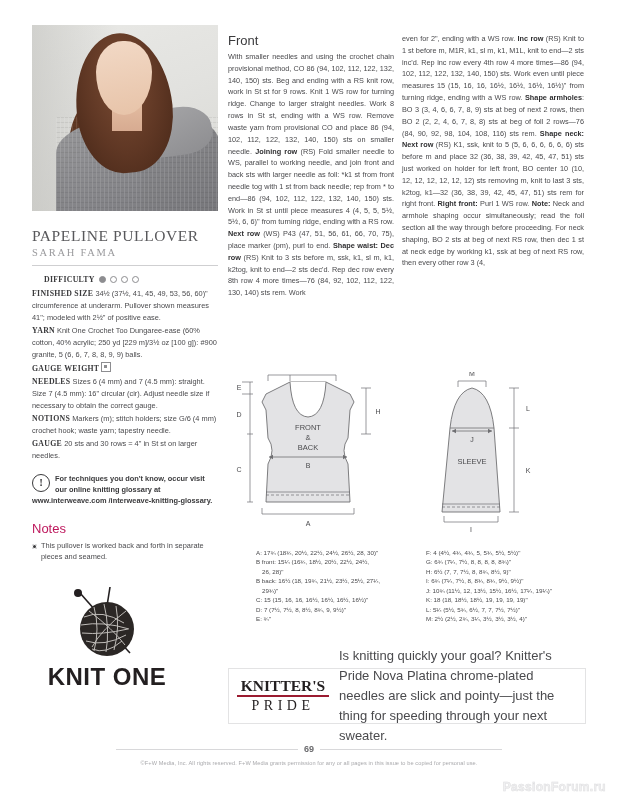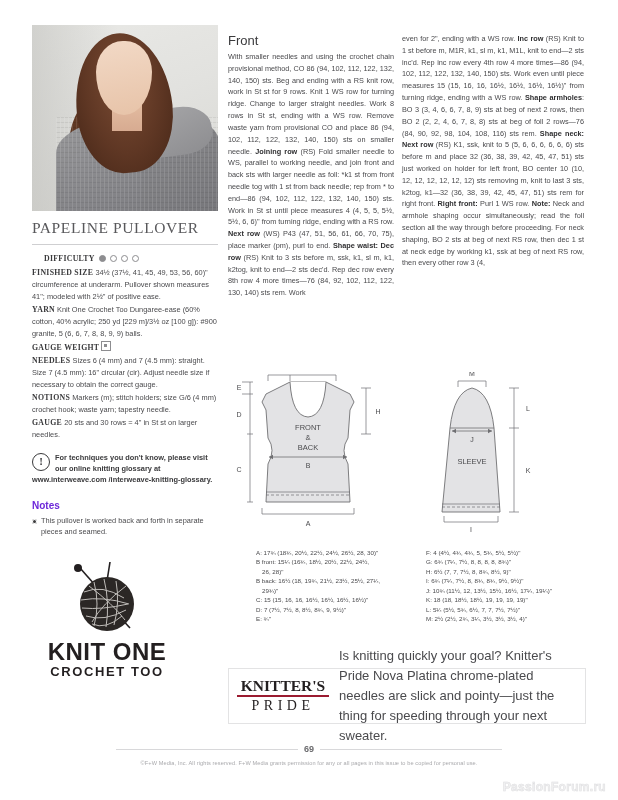--- a/index.html
+++ b/index.html
@@ -80,21 +80,21 @@
   }
   .photo .texture {
     position: absolute; left: 24px; top: 92px; width: 164px; height: 96px;
     opacity: .18;
     background-image: repeating-linear-gradient(90deg, rgba(255,255,255,.6) 0 1px, rgba(0,0,0,0) 1px 4px),
                       repeating-linear-gradient(0deg, rgba(0,0,0,.35) 0 1px, rgba(0,0,0,0) 1px 5px);
   }
 
   
   .title {
-    margin-top: 8px;
+    margin-top: 16px;
     font-family: "Liberation Serif", serif;
     font-size: 15.5px;
     letter-spacing: .6px;
     color: #58585b;
     line-height: 1.15;
   }
   .byline {
     font-family: "Liberation Serif", serif;
     font-size: 10.5px;
     letter-spacing: 1.7px;
@@ -152,23 +152,23 @@
     border: 1.2px solid #3a3a3c;
     margin: 1px 5px 0 0;
     display: flex; align-items: center; justify-content: center;
     font-family: "Liberation Serif", serif;
     font-size: 11px; line-height: 1;
   }
 
   
   h2.notes {
     font-family: "Liberation Sans", sans-serif;
-    font-weight: bold;
-    font-size: 10px;
-    color: #6d28d9;
+    font-weight: normal;
+    font-size: 13px;
+    color: #be185d;
     margin: 14px 0 4px 0;
   }
   .note-item {
     display: flex; gap: 4px;
     font-size: 7.4px; line-height: 1.56; color: #4a4a4d;
   }
   .note-bullet {
     flex: none; width: 5px; height: 5px; border-radius: 50%;
     background: #3a3a3c; margin-top: 4px;
     box-shadow: 0 0 0 1px #fff inset;
@@ -291,20 +291,21 @@
       <div class="sweater"></div>
       <div class="shoulder"></div>
       <div class="texture"></div>
       <div class="collar"></div>
       <div class="hair"></div>
       <div class="neck"></div>
       <div class="face"></div>
     </div>
 
     <div class="title">PAPELINE PULLOVER</div>
+    <div class="byline">SARAH FAMA</div>
     <div class="rule"></div>
 
     <div class="spec">
 
       <div class="diffrow">
         <span class="lbl">DIFFICULTY</span>
         <span class="dot filled"></span>
         <span class="dot"></span>
         <span class="dot"></span>
         <span class="dot"></span>
@@ -336,21 +337,21 @@
       </p>
 
       <p>
         <span class="lbl">GAUGE</span>
         <span>20 sts and 30 rows = 4" in St st on larger needles.</span>
       </p>
     </div>
 
     <div class="glossary">
       <span class="bang">!</span>
-      <span>For techniques you don't know, please visit our online knitting glossary at www.interweave.com /interweave-knitting-glossary.</span>
+      <span>For techniques you don't know, occur visit our online knitting glossary at www.interweave.com /interweave-knitting-glossary.</span>
     </div>
 
     <h2 class="notes">Notes</h2>
     <div class="note-item">
       <span class="note-bullet"></span>
       <span>This pullover is worked back and forth in separate pieces and seamed.</span>
     </div>
 
     <div class="logo">
       <svg class="ball" width="86" height="80" viewBox="0 0 86 80">
@@ -368,21 +369,20 @@
           <path d="M22 56 q18 6 40 -6"></path>
           <path d="M28 64 q14 6 30 -8"></path>
           <path d="M30 22 q6 22 0 44"></path>
           <path d="M40 19 q6 24 2 48"></path>
           <path d="M52 21 q4 22 -2 44"></path>
           <path d="M25 26 q24 18 36 34"></path>
           <path d="M62 26 q-24 18 -34 36"></path>
         </g>
       </svg>
       <div class="ln1">KNIT ONE</div>
-      <div class="ln2">CROCHET TOO</div>
     </div>
   </div>
 
   <div class="col-mid">
     <h3 class="sec">Front</h3>
     <div class="body">With smaller needles and using the crochet chain provisional method, CO 86 (94, 102, 112, 122, 132, 140, 150) sts. Beg and ending with a RS knit row, work in St st for 9 rows. Knit 1 WS row for turning ridge. Change to larger straight needles. Work 8 rows in St st, ending with a WS row. Remove waste yarn from provisional CO and place 86 (94, 102, 112, 122, 132, 140, 150) sts on smaller needle. <b>Joining row</b> (RS) Fold smaller needle to WS, parallel to working needle, and join front and back sts with larger needle as foll: *k1 st from front needle tog with 1 st from back needle; rep from * to end—86 (94, 102, 112, 122, 132, 140, 150) sts. Work in St st until piece measures 4 (4, 5, 5, 5½, 5½, 6, 6)" from turning ridge, ending with a RS row. <b>Next row</b> (WS) P43 (47, 51, 56, 61, 66, 70, 75), place marker (pm), purl to end. <b>Shape waist: Dec row</b> (RS) Knit to 3 sts before m, ssk, k1, sl m, k1, k2tog, knit to end—2 sts dec'd. Rep dec row every 8th row 4 more times—76 (84, 92, 102, 112, 122, 130, 140) sts rem. Work</div>
   </div>
 
   <div class="col-right">
     <div class="body">even for 2", ending with a WS row. <b>Inc row</b> (RS) Knit to 1 st before m, M1R, k1, sl m, k1, M1L, knit to end—2 sts inc'd. Rep inc row every 4th row 4 more times—86 (94, 102, 112, 122, 132, 140, 150) sts. Work even until piece measures 15 (15, 16, 16, 16½, 16½, 16½, 16½)" from turning ridge, ending with a WS row. <b>Shape armholes</b>: BO 3 (3, 4, 6, 6, 7, 8, 9) sts at beg of next 2 rows, then BO 2 (2, 2, 4, 6, 7, 8, 8) sts at beg of foll 2 rows—76 (84, 90, 92, 98, 104, 108, 116) sts rem. <b>Shape neck: Next row</b> (RS) K1, ssk, knit to 5 (5, 6, 6, 6, 6, 6, 6) sts before m and place 32 (36, 38, 39, 42, 45, 47, 51) sts just worked on holder for left front, BO center 10 (10, 12, 12, 12, 12, 12, 12) sts removing m, knit to last 3 sts, k2tog, k1—32 (36, 38, 39, 42, 45, 47, 51) sts rem for right front. <b>Right front:</b> Purl 1 WS row. <b>Note:</b> Neck and armhole shaping occur simultaneously; read the foll section all the way through before proceeding. For neck shaping, BO 2 sts at beg of next RS row, then dec 1 st at neck edge by working k1, ssk at beg of next RS row, then every other row 3 (4,</div>

